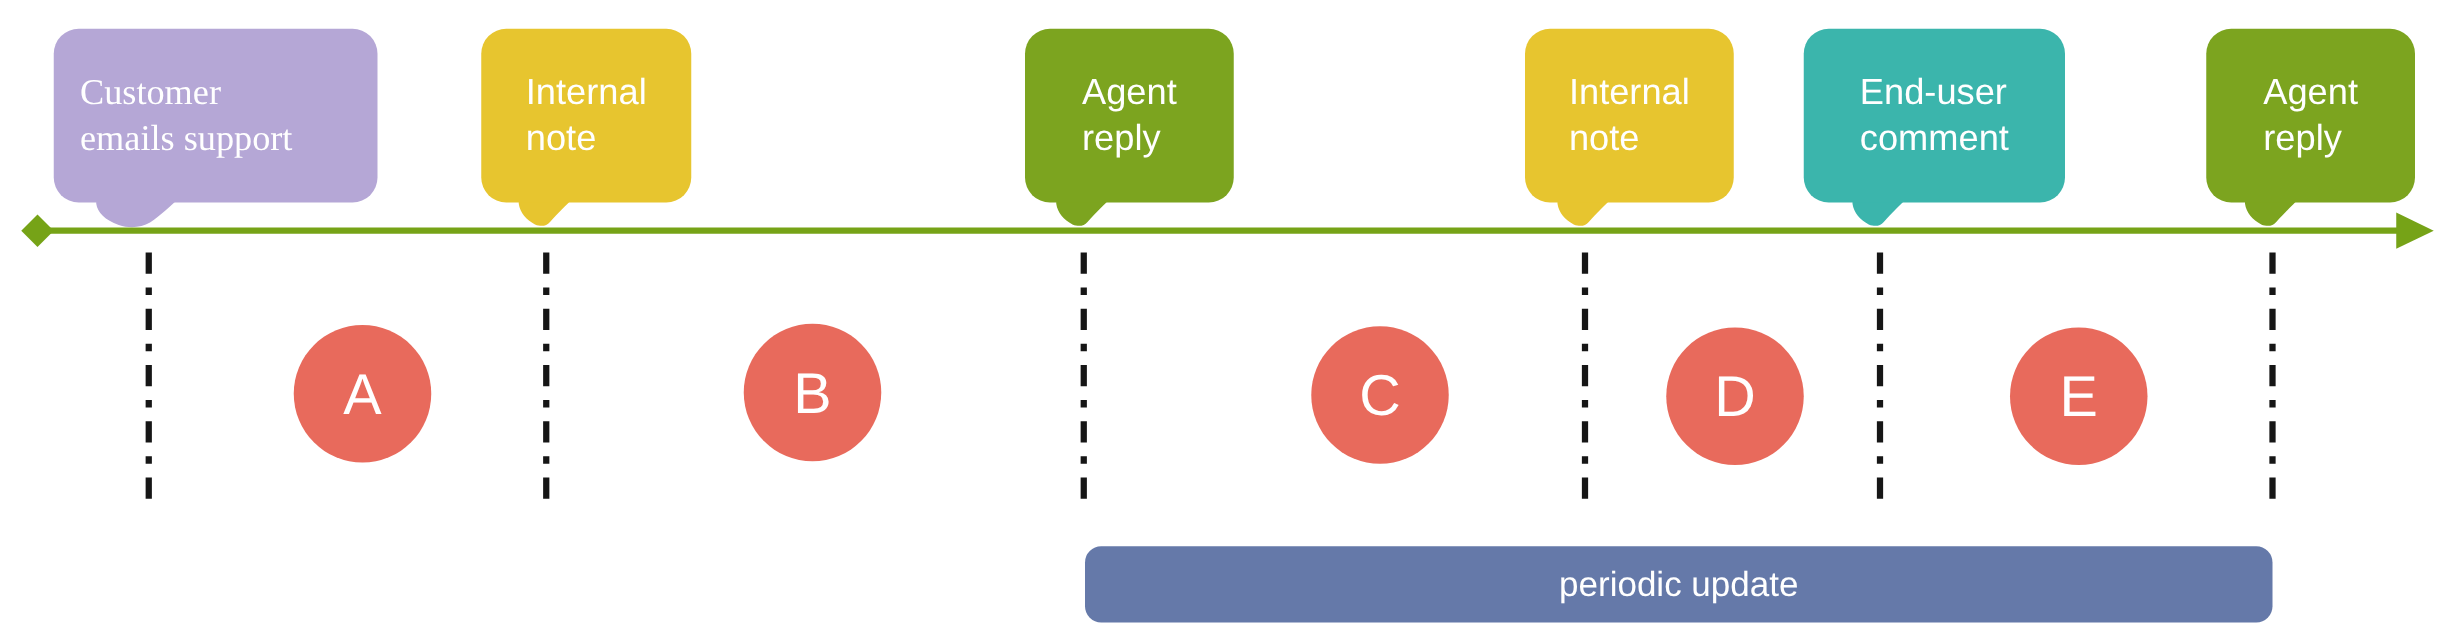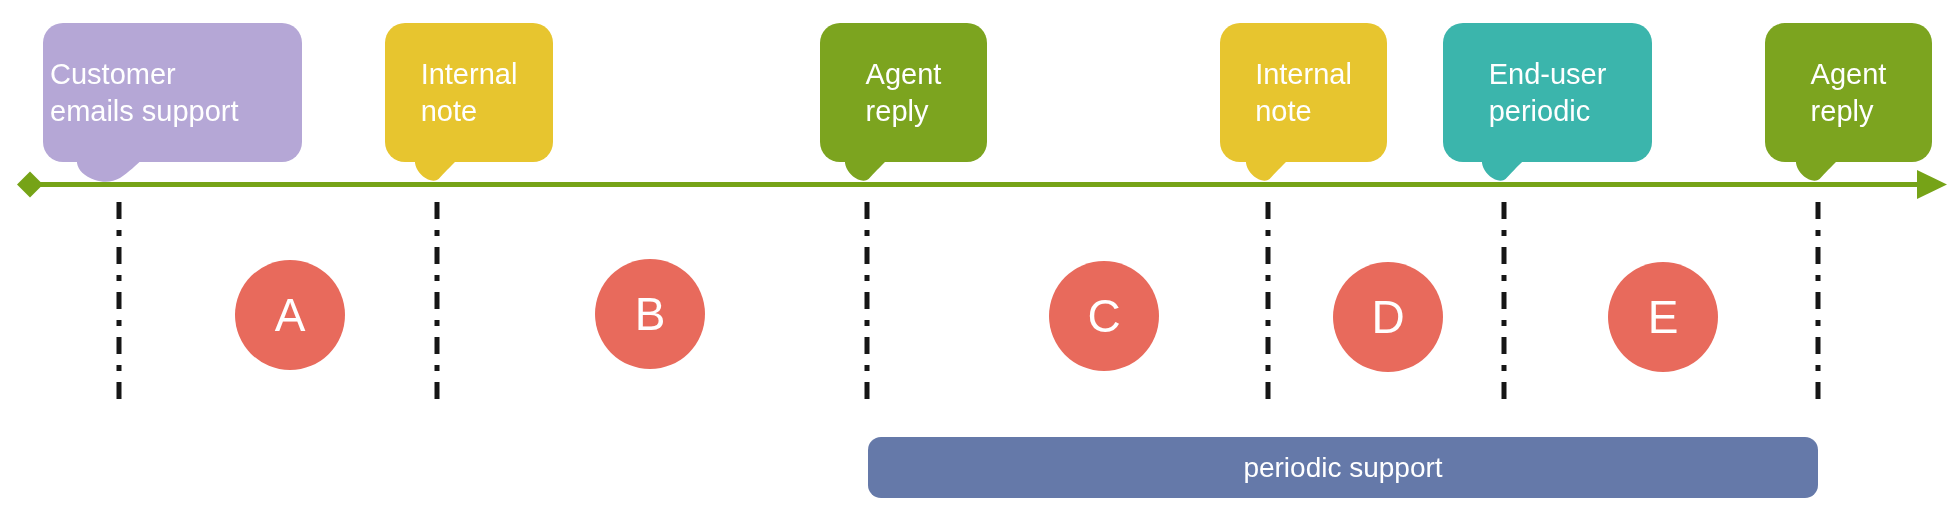--- a/index.html
+++ b/index.html
@@ -34,22 +34,23 @@
     color: #ffffff;
     font-size: 29px;
     line-height: 37px;
     box-sizing: border-box;
   }
   .bubble .lbl {
     white-space: pre-line;
   }
   .bubble.align-left {
     justify-content: flex-start;
-    padding-left: 7px;
+    padding-left: 21px;
     padding-right: 10px;
+    font-family: Liberation Serif, serif;
   }
   .bubble.align-left .lbl {
     text-align: left;
   }
   .circle {
     position: absolute;
     width: 110px;
     height: 110px;
     border-radius: 50%;
     display: flex;
@@ -114,21 +115,21 @@
 reply</span>
   </div>
 
   <div class="bubble" style="left: 1220px; width: 167px; background-color: rgb(231, 197, 47);">
     <span class="lbl">Internal
 note</span>
   </div>
 
   <div class="bubble" style="left: 1443px; width: 209px; background-color: rgb(59, 181, 172);">
     <span class="lbl">End-user
-periodic</span>
+comment</span>
   </div>
 
   <div class="bubble" style="left: 1765px; width: 167px; background-color: rgb(124, 164, 31);">
     <span class="lbl">Agent
 reply</span>
   </div>
 
   <div class="circle" style="left: 235px; top: 260px; background-color: rgb(232, 106, 92);">
     <span>A</span>
   </div>
@@ -139,16 +140,16 @@
     <span>C</span>
   </div>
   <div class="circle" style="left: 1333px; top: 262px; background-color: rgb(232, 106, 92);">
     <span>D</span>
   </div>
   <div class="circle" style="left: 1608px; top: 262px; background-color: rgb(232, 106, 92);">
     <span>E</span>
   </div>
 
   <div class="bar" style="background-color: rgb(101, 121, 169);">
-    <span>periodic support</span>
+    <span>periodic update</span>
   </div>
 
 </div>
 
 </body></html>

